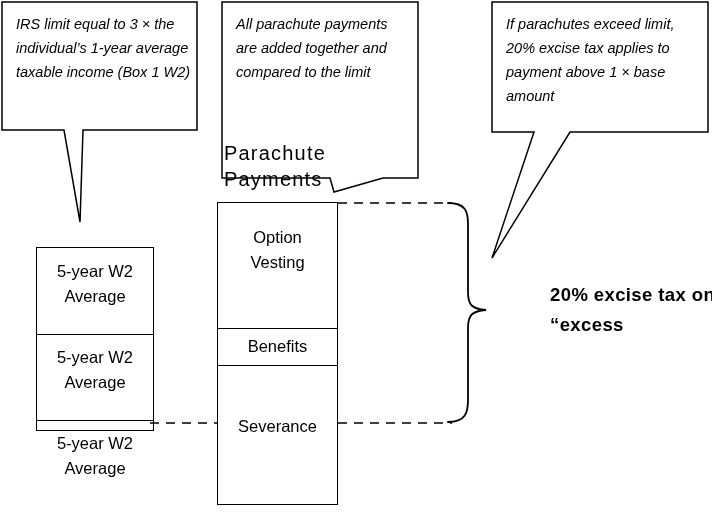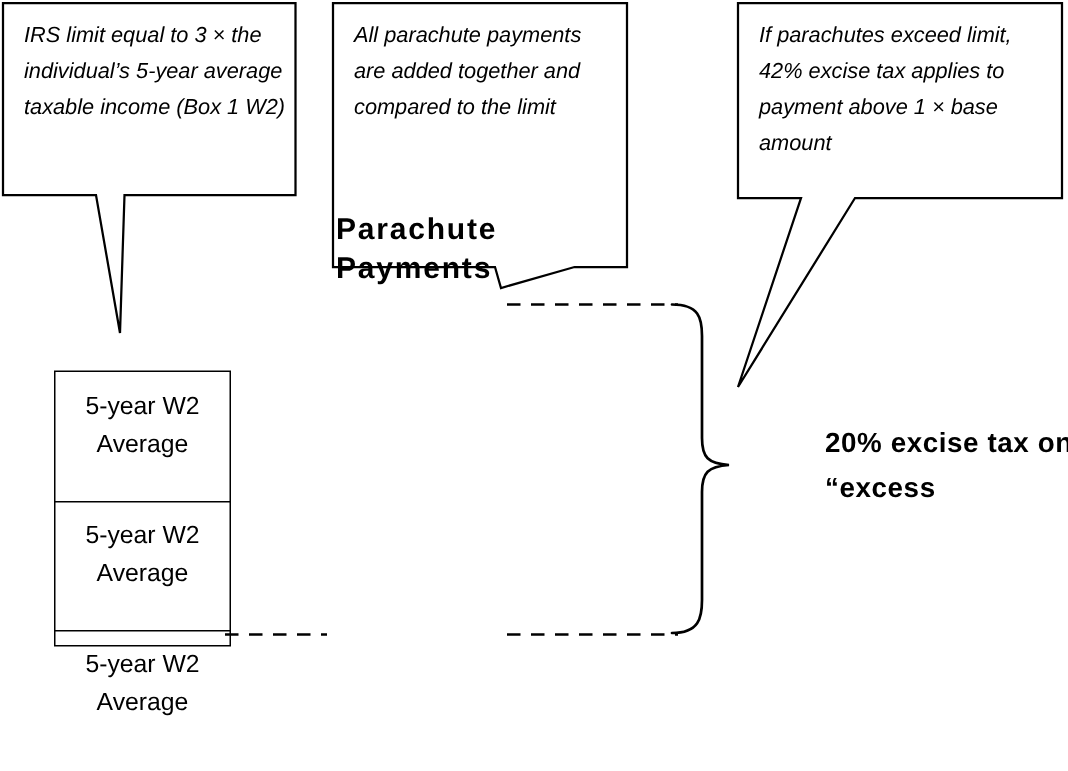--- a/index.html
+++ b/index.html
@@ -31,21 +31,21 @@
     font-style: italic;
     font-size: 14.5px;
     line-height: 24px;
     font-family: "Liberation Sans", sans-serif;
     color: #000;
     white-space: pre-line;
   }
   .heading {
     position: absolute;
     font-size: 20px;
-    font-weight: bold;
+    font-weight: normal;
     letter-spacing: 1.2px;
     line-height: 26px;
     color: #000;
     font-family: "Liberation Sans", sans-serif;
   }
   .boxstack {
     position: absolute;
     box-sizing: border-box;
     border: 1.6px solid #000;
   }
@@ -115,25 +115,25 @@
       <path d="M448,203
                C466,203 468,212 468,224
                L468,292
                C468,305 472,309 486,310
                C472,311 468,315 468,328
                L468,400
                C468,412 466,422 448,422" fill="none" stroke="#000000" stroke-width="1.8" stroke-linecap="round"></path>
     </g>
   </svg>
 
-  <div class="callout-text" style="left:16px; top:12px; width:176px;">IRS limit equal to 3 × the individual’s 5-year average taxable income (Box 1 W2)</div>
+  <div class="callout-text" style="left:16px; top:12px; width:176px;">IRS limit equal to 3 × the individual’s 1-year average taxable income (Box 1 W2)</div>
 
   <div class="callout-text" style="left:236px; top:12px; width:176px;">All parachute payments are added together and compared to the limit</div>
 
-  <div class="callout-text" style="left:506px; top:12px; width:196px;">If parachutes exceed limit, 42% excise tax applies to payment above 1 × base amount</div>
+  <div class="callout-text" style="left:506px; top:12px; width:196px;">If parachutes exceed limit, 20% excise tax applies to payment above 1 × base amount</div>
 
 
   <div class="heading" style="left:224px; top:140px; white-space:pre-line;">Parachute
 Payments</div>
 
   <div class="boxstack" style="left:36px; top:247px; width:118px; height:184px;">
     <div class="seg" style="top:0; height:86px; padding-top:11px;">
       <span class="seg-label" style="white-space:pre-line;">5-year W2
 Average</span>
     </div>
@@ -142,17 +142,31 @@
       <span class="seg-label" style="white-space:pre-line;">5-year W2
 Average</span>
     </div>
     <div class="divider" style="top:172px;"></div>
     <div class="seg" style="top:172px; height:86px; padding-top:11px;">
       <span class="seg-label" style="white-space:pre-line;">5-year W2
 Average</span>
     </div>
   </div>
 
+  <div class="boxstack" style="left:217px; top:202px; width:121px; height:303px;">
+    <div class="seg" style="top:0; height:125px; padding-top:22px;">
+      <span class="seg-label" style="white-space:pre-line;">Option
+Vesting</span>
+    </div>
+    <div class="divider" style="top:125px;"></div>
+    <div class="seg" style="top:125px; height:37px; padding-top:6px;">
+      <span class="seg-label" style="white-space:pre-line;">Benefits</span>
+    </div>
+    <div class="divider" style="top:162px;"></div>
+    <div class="seg" style="top:162px; height:141px; padding-top:49px;">
+      <span class="seg-label" style="white-space:pre-line;">Severance</span>
+    </div>
+  </div>
 
   <div class="excise-text" style="left:521px; top:280px; width:190px;margin-left:29px;">20% excise tax on
 “excess</div>
 
 </div>
 
 </body></html>

